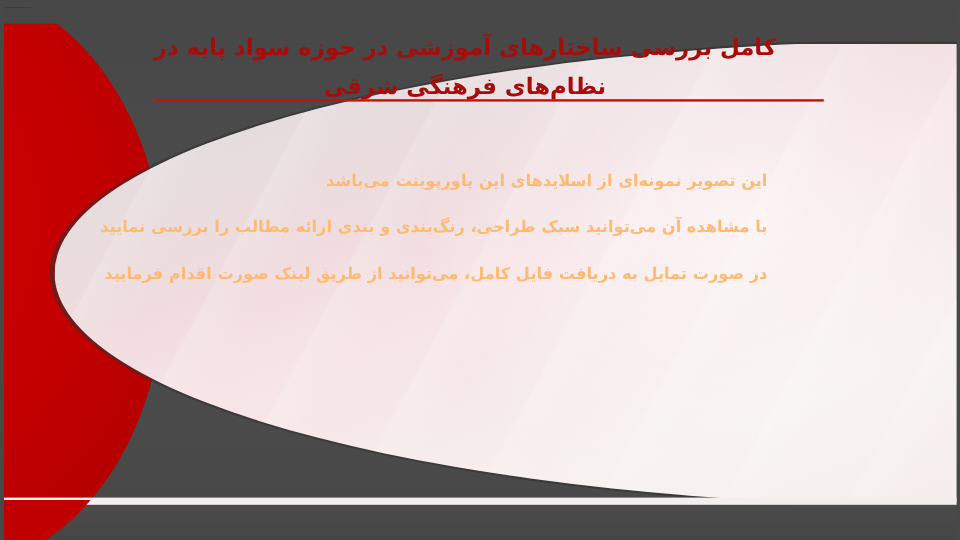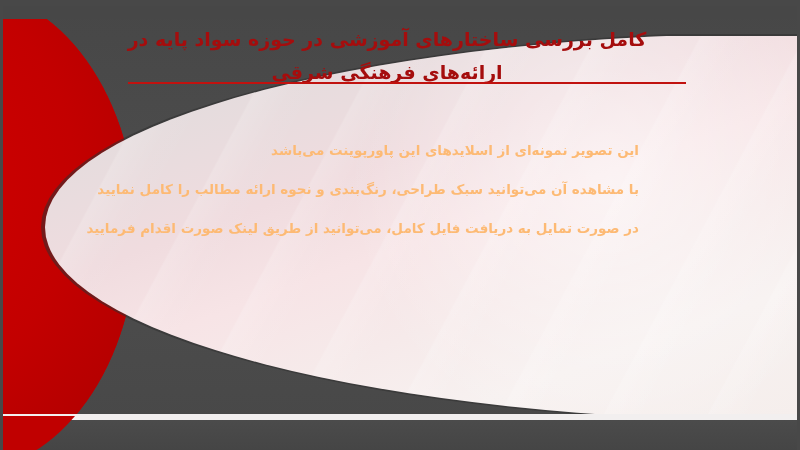--- a/index.html
+++ b/index.html
@@ -204,28 +204,28 @@
 
   <div class="panel-shadow"></div>
 
   <div class="panel">
     <div class="panel-glow"></div>
     <div class="panel-streaks"></div>
   </div>
 
   <div class="title-block">
     <div class="title-line">کامل بررسی ساختارهای آموزشی در حوزه سواد پایه در</div>
-    <div class="title-line">ارائه‌های فرهنگی شرقی</div>
+    <div class="title-line">نظام‌های فرهنگی شرقی</div>
   </div>
 
   <div class="title-rule"></div>
 
   <div class="body-block">
     <div class="body-line">این تصویر نمونه‌ای از اسلایدهای این پاورپوینت می‌باشد</div>
-    <div class="body-line">با مشاهده آن می‌توانید سبک طراحی، رنگ‌بندی و نحوه ارائه مطالب را کامل نمایید</div>
+    <div class="body-line">با مشاهده آن می‌توانید سبک طراحی، رنگ‌بندی و بندی ارائه مطالب را بررسی نمایید</div>
     <div class="body-line">در صورت تمایل به دریافت فایل کامل، می‌توانید از طریق لینک صورت اقدام فرمایید</div>
   </div>
 
   <div class="bottom-band"></div>
   <div class="bottom-band-hi"></div>
 
   <div class="band-red-clip">
     <div style="position:absolute;left:-205px;top:-426px;width:345px;height:482px;border-radius:50%;background:#c00000;"></div>
   </div>
 

